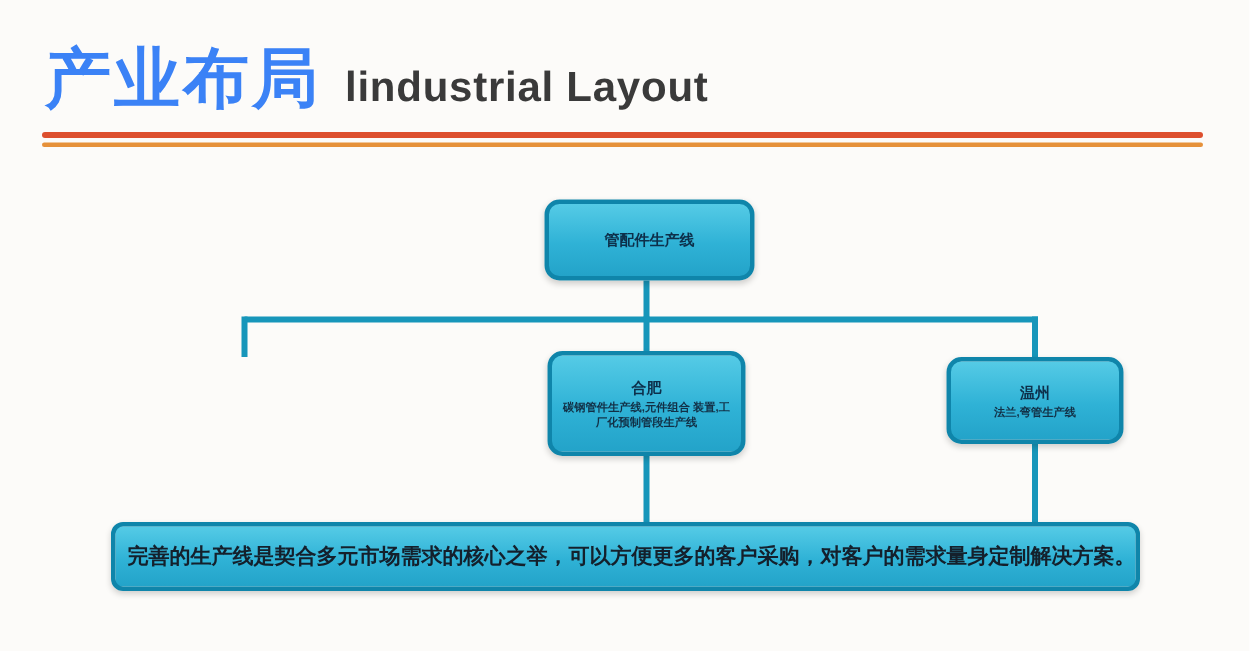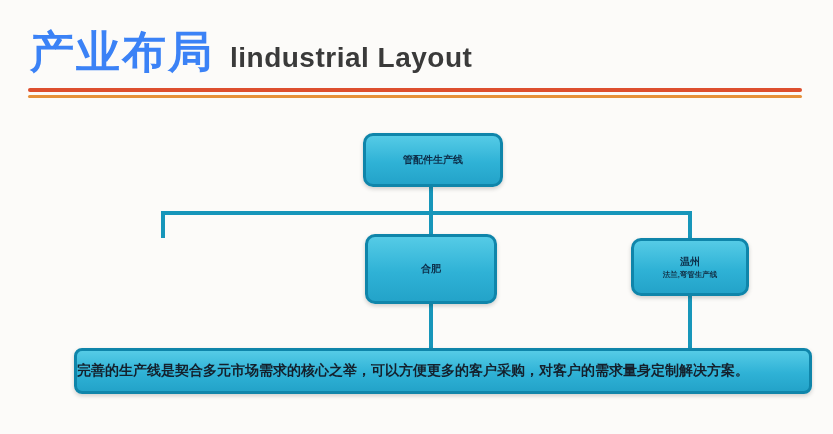--- a/index.html
+++ b/index.html
@@ -31,25 +31,25 @@
   }
   .node-root{left:363px;top:133px;width:140px;height:54px;}
   .node-label{font-size:10px;font-weight:800;}
   .node-desc{font-size:7.5px;font-weight:700;line-height:1.3;color:#123046;padding:1px 6px 0 6px;}
   .node-child-0{left:99px;top:236px;width:130px;height:66px;}
   .node-child-1{left:365px;top:234px;width:132px;height:70px;}
   .node-child-2{left:631px;top:238px;width:118px;height:58px;justify-content:center;}
 
   
   .summary-bar{
-    position:absolute;left:74px;top:348px;width:738px;height:46px;
+    position:absolute;left:74px;top:348px;width:686px;height:46px;
     background:linear-gradient(180deg,#55cbe6 0%,#2fb2d6 55%,#23a3c9 100%);
     border:3px solid #0f85aa;border-radius:8px;
     box-sizing:border-box;
-    display:flex;align-items:center;justify-content:flex-start;
+    display:flex;align-items:center;justify-content:flex-end;
     box-shadow:0 2px 4px rgba(0,0,0,0.18);
   }
   .summary-text{font-size:14px;font-weight:800;color:#14202c;white-space:nowrap;}
 </style>
 </head>
 <body>
 
 <div class="slide">
 
   <div class="header">
@@ -68,20 +68,21 @@
   <div class="line" style="left:429px;top:302px;width:4px;height:48px;"></div>
   <div class="line" style="left:688px;top:294px;width:4px;height:56px;"></div>
 
   <div class="node node-root">
     <div class="node-label">管配件生产线</div>
   </div>
 
 
   <div class="node node-child-1">
     <div class="node-label">合肥</div>
+    <div class="node-desc">碳钢管件生产线,元件组合 装置,工厂化预制管段生产线</div>
   </div>
 
   <div class="node node-child-2">
     <div class="node-label">温州</div>
     <div class="node-desc">法兰,弯管生产线</div>
   </div>
 
   <div class="summary-bar">
     <div class="summary-text">完善的生产线是契合多元市场需求的核心之举，可以方便更多的客户采购，对客户的需求量身定制解决方案。</div>
   </div>

